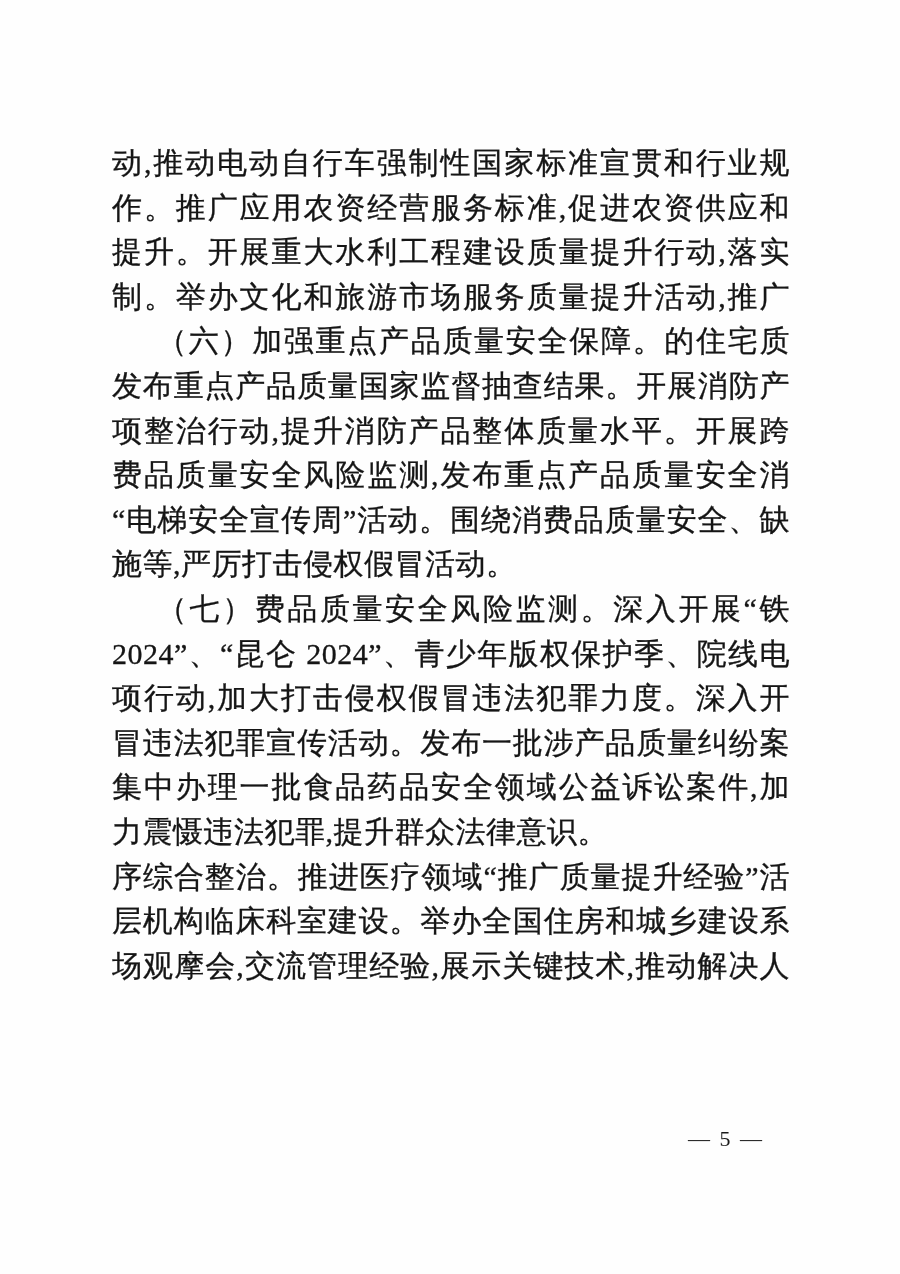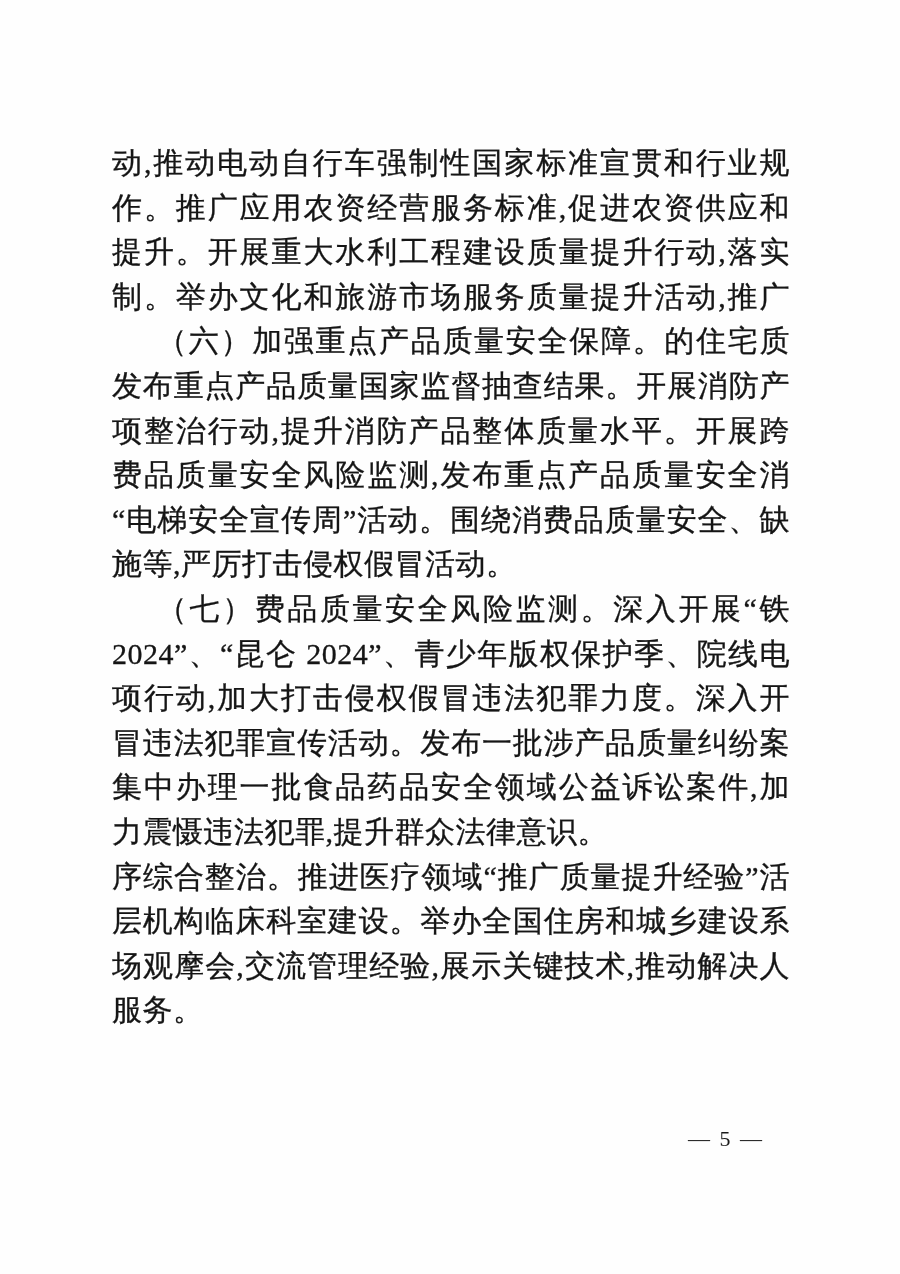--- a/index.html
+++ b/index.html
@@ -65,16 +65,15 @@
       <div class="line last">施等,严厉打击侵权假冒活动。</div>
       <div class="line indent">（七）费品质量安全风险监测。深入开展“铁拳”、“剑网</div>
       <div class="line">2024”、“昆仑 2024”、青少年版权保护季、院线电影版权保护等专</div>
       <div class="line">项行动,加大打击侵权假冒违法犯罪力度。深入开展质量惠民行动</div>
       <div class="line">冒违法犯罪宣传活动。发布一批涉产品质量纠纷案件典型案例,</div>
       <div class="line">集中办理一批食品药品安全领域公益诉讼案件,加强以案释法,有</div>
       <div class="line last">力震慑违法犯罪,提升群众法律意识。</div>
       <div class="line">序综合整治。推进医疗领域“推广质量提升经验”活动,全面加强基</div>
       <div class="line">层机构临床科室建设。举办全国住房和城乡建设系统“质量月”现</div>
       <div class="line">场观摩会,交流管理经验,展示关键技术,推动解决人民群众关心</div>
-      <div class="line last">服务。</div>
     </div>
   <div class="page-footer">— 5 —</div>
 </div>
 
 </body></html>

